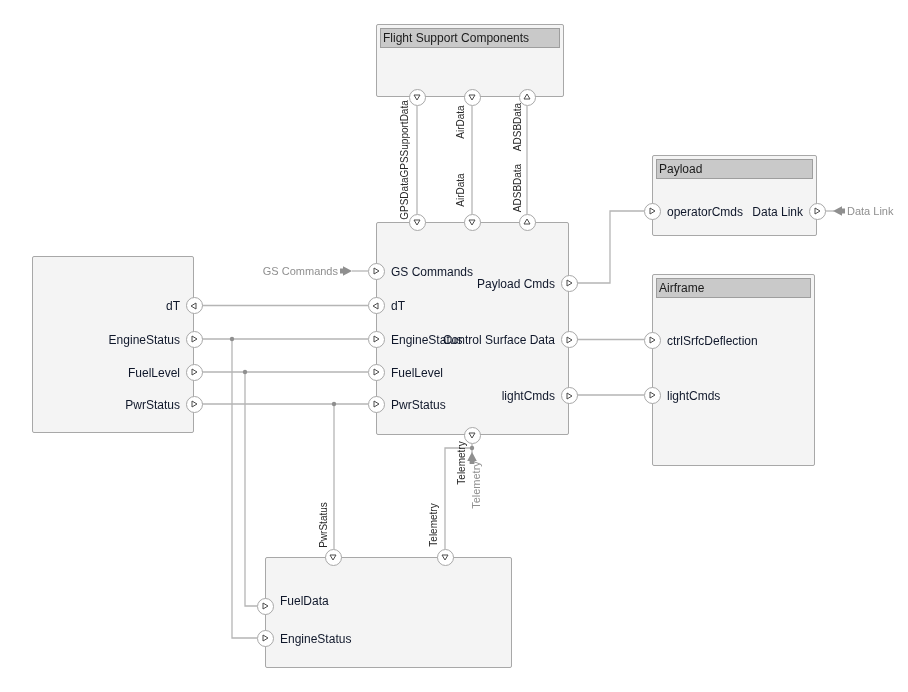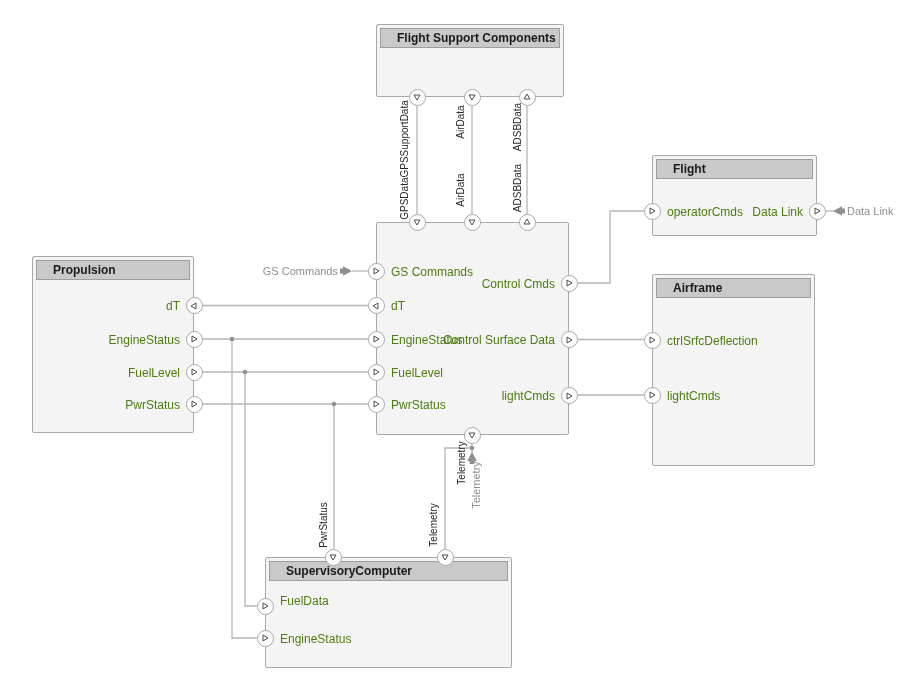--- a/index.html
+++ b/index.html
@@ -15,26 +15,26 @@
     position:absolute;z-index:1;
     background:#f4f4f4;
     border:1px solid #a8a8a8;
     border-radius:2px;
     box-sizing:border-box;
   }
   .block .hdr{
     position:absolute;left:3px;right:3px;top:3px;height:20px;
     background:#c9c9c9;border:1px solid #9e9e9e;
     box-sizing:border-box;
-    font-size:12px;font-weight:bold;line-height:18px;padding-left:16px;
+    font-size:12px;font-weight:normal;line-height:18px;padding-left:2px;
     white-space:nowrap;overflow:hidden;
   }
   .plabel{
     position:absolute;font-size:12px;line-height:14px;white-space:nowrap;
-    color:#4d7c0f;z-index:3;
+    color:#0f172a;z-index:3;
   }
   .plabel.r{text-align:right;}
   .port{
     position:absolute;width:17px;height:17px;border-radius:50%;
     background:#ffffff;border:1px solid #a8a8a8;box-sizing:border-box;
     z-index:3;display:flex;align-items:center;justify-content:center;
   }
   .port svg{display:block;}
   .wlabel{
     position:absolute;font-size:10px;white-space:nowrap;z-index:3;
@@ -55,47 +55,45 @@
   <div class="block" style="left:376px;top:24px;width:188px;height:73px">
     <div class="hdr">Flight Support Components</div>
   </div>
 
   <div class="block" style="left:376px;top:222px;width:193px;height:213px">
     <div class="plabel" style="left:14px;top:42px">GS Commands</div>
     <div class="plabel" style="left:14px;top:76px">dT</div>
     <div class="plabel" style="left:14px;top:110px">EngineStatus</div>
     <div class="plabel" style="left:14px;top:143px">FuelLevel</div>
     <div class="plabel" style="left:14px;top:175px">PwrStatus</div>
-    <div class="plabel r" style="right:13px;top:54px">Control Cmds</div>
+    <div class="plabel r" style="right:13px;top:54px">Payload Cmds</div>
     <div class="plabel r" style="right:13px;top:110px">Control Surface Data</div>
     <div class="plabel r" style="right:13px;top:166px">lightCmds</div>
   </div>
 
   <div class="block" style="left:652px;top:155px;width:165px;height:81px">
-    <div class="hdr">Flight</div>
+    <div class="hdr">Payload</div>
     <div class="plabel" style="left:14px;top:49px">operatorCmds</div>
     <div class="plabel r" style="right:13px;top:49px">Data Link</div>
   </div>
 
   <div class="block" style="left:652px;top:274px;width:163px;height:192px">
     <div class="hdr">Airframe</div>
     <div class="plabel" style="left:14px;top:59px">ctrlSrfcDeflection</div>
     <div class="plabel" style="left:14px;top:114px">lightCmds</div>
   </div>
 
   <div class="block" style="left:32px;top:256px;width:162px;height:177px">
-    <div class="hdr">Propulsion</div>
     <div class="plabel r" style="right:13px;top:42px">dT</div>
     <div class="plabel r" style="right:13px;top:76px">EngineStatus</div>
     <div class="plabel r" style="right:13px;top:109px">FuelLevel</div>
     <div class="plabel r" style="right:13px;top:141px">PwrStatus</div>
   </div>
 
   <div class="block" style="left:265px;top:557px;width:247px;height:111px">
-    <div class="hdr">SupervisoryComputer</div>
     <div class="plabel" style="left:14px;top:36px">FuelData</div>
     <div class="plabel" style="left:14px;top:74px">EngineStatus</div>
   </div>
 
   <svg class="wires" width="908" height="692" viewBox="0 0 908 692">
     <g fill="none" stroke="#b5b5b5" stroke-width="1.3">
       <polyline points="417,106 417,214"></polyline>
       <polyline points="472,106 472,214"></polyline>
       <polyline points="527,106 527,214"></polyline>
       <polyline points="352,271 368,271"></polyline>

